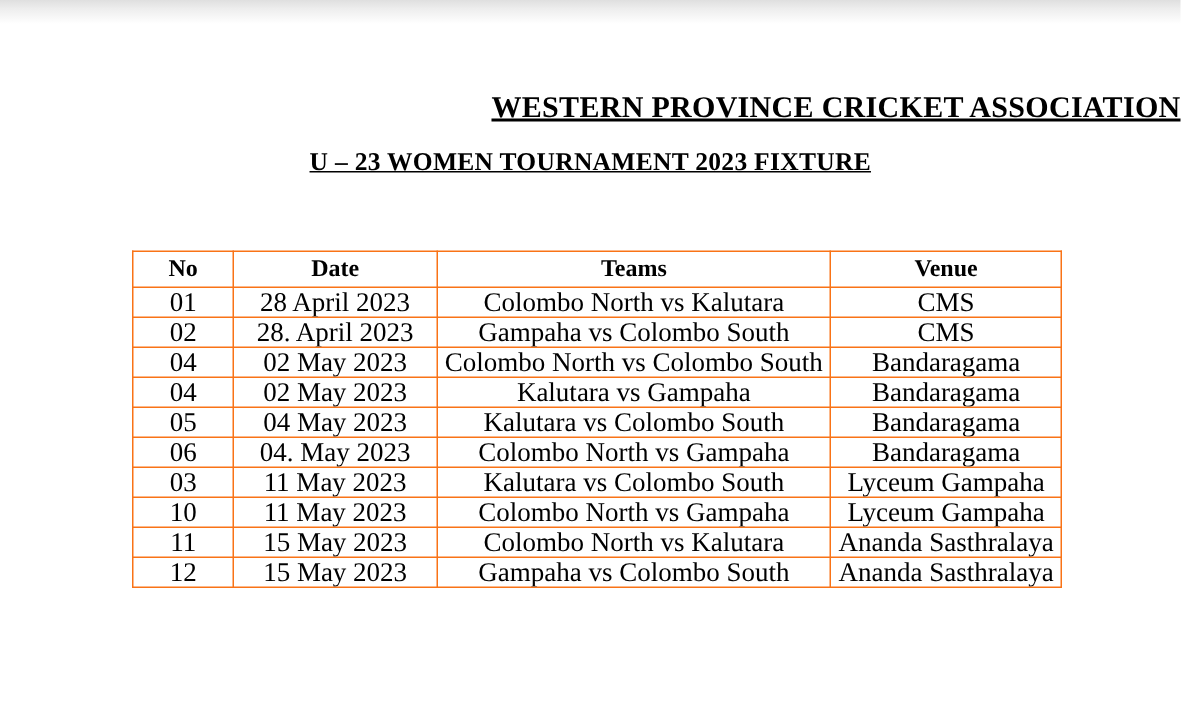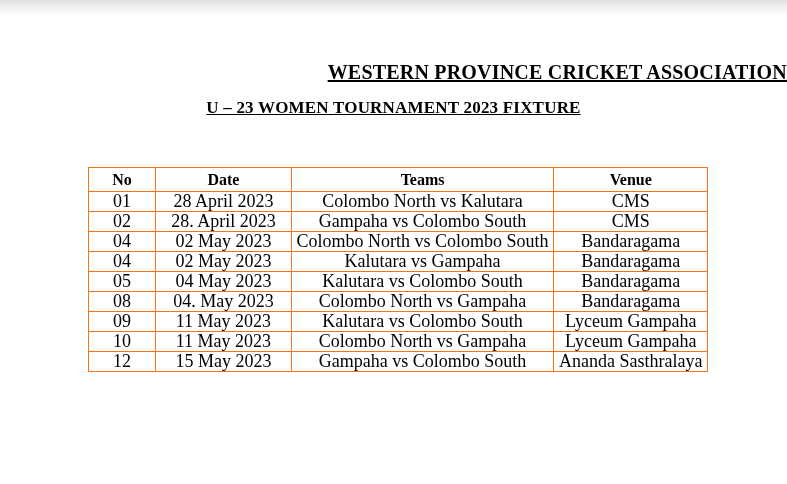--- a/index.html
+++ b/index.html
@@ -129,37 +129,43 @@
         <td class="col-teams">Kalutara vs Gampaha</td>
         <td class="col-venue">Bandaragama</td>
       </tr>
       <tr>
         <td class="col-no">05</td>
         <td class="col-date">04 May 2023</td>
         <td class="col-teams">Kalutara vs Colombo South</td>
         <td class="col-venue">Bandaragama</td>
       </tr>
       <tr>
-        <td class="col-no">08</td>
+        <td class="col-no">06</td>
         <td class="col-date">04. May 2023</td>
         <td class="col-teams">Colombo North vs Gampaha</td>
         <td class="col-venue">Bandaragama</td>
       </tr>
       <tr>
-        <td class="col-no">09</td>
+        <td class="col-no">03</td>
         <td class="col-date">11 May 2023</td>
         <td class="col-teams">Kalutara vs Colombo South</td>
         <td class="col-venue">Lyceum Gampaha</td>
       </tr>
       <tr>
         <td class="col-no">10</td>
         <td class="col-date">11 May 2023</td>
         <td class="col-teams">Colombo North vs Gampaha</td>
         <td class="col-venue">Lyceum Gampaha</td>
       </tr>
       <tr>
+        <td class="col-no">11</td>
+        <td class="col-date">15 May 2023</td>
+        <td class="col-teams">Colombo North vs Kalutara</td>
+        <td class="col-venue">Ananda Sasthralaya</td>
+      </tr>
+      <tr>
         <td class="col-no">12</td>
         <td class="col-date">15 May 2023</td>
         <td class="col-teams">Gampaha vs Colombo South</td>
         <td class="col-venue">Ananda Sasthralaya</td>
       </tr>
     </tbody>
 </table>
 
 </body></html>

